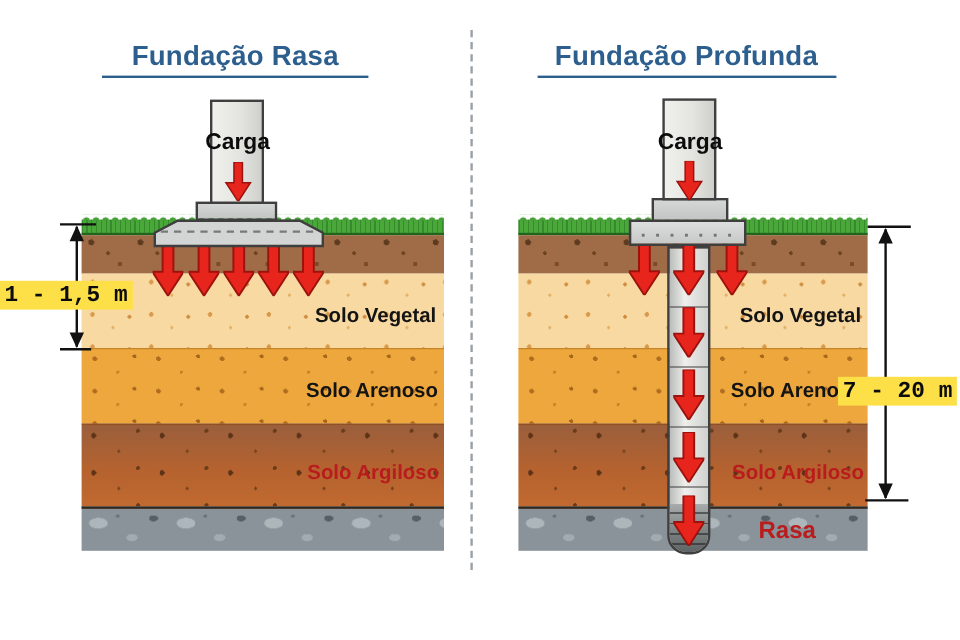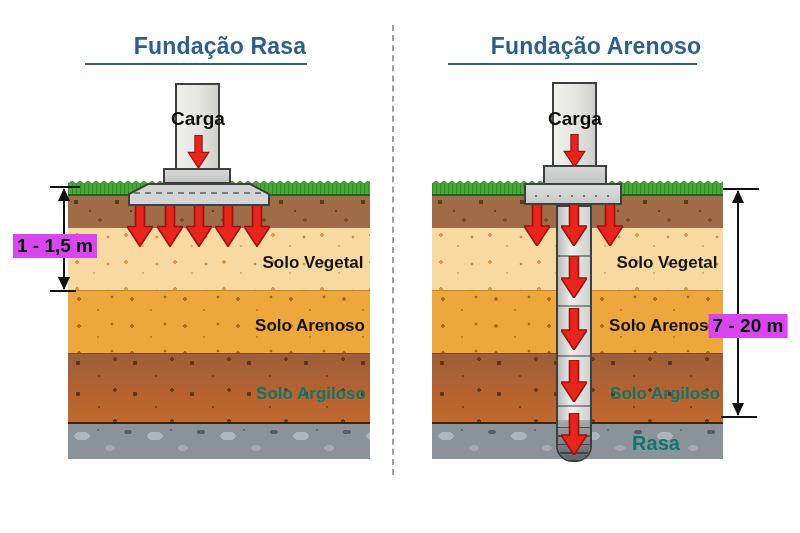--- a/index.html
+++ b/index.html
@@ -2,21 +2,21 @@
 <html><head>
 <meta charset="utf-8">
 <style>
   html,body{margin:0;padding:0;background:#fff;}
   .stage{position:relative;width:800px;height:533px;background:#ffffff;overflow:hidden;
          font-family:"Liberation Sans", sans-serif;}
   .abs{position:absolute;}
 
   
   .panel-title{position:absolute;font-weight:bold;font-size:23px;color:#2d5f8e;
-               transform:translateX(-50%);white-space:nowrap;letter-spacing:.2px;margin-left:24px;}
+               transform:translateX(-50%);white-space:nowrap;letter-spacing:.2px;}
   .title-underline{position:absolute;height:2px;background:#2d5f8e;}
 
   
   .divider{position:absolute;border-left:2px dashed #9aa0a6;width:0;}
 
   
   .column{position:absolute;background:linear-gradient(90deg,#f0f0ed,#e4e4e0 55%,#cfcfcb);
           border:2px solid #3f3f3f;box-sizing:border-box;}
   .pedestal{position:absolute;background:linear-gradient(#d4d7d6,#c2c5c4);
             border:2px solid #3f3f3f;box-sizing:border-box;}
@@ -72,26 +72,26 @@
         background-image:repeating-linear-gradient(180deg,rgba(0,0,0,0) 0 48px,rgba(60,60,60,.5) 48px 50px),
                          linear-gradient(90deg,#b9bcba,#efefec 40%,#cfd1cf);}
   .pile-rock{position:absolute;left:0;right:0;bottom:0;border-radius:0 0 14px 14px;
         background:linear-gradient(#a7abac,#5e6365);
         background-image:repeating-linear-gradient(180deg,rgba(0,0,0,0) 0 7px,rgba(30,30,30,.55) 7px 8.5px),
                          linear-gradient(#a7abac,#5e6365);}
 
   
   .layer-label{position:absolute;font-weight:bold;font-size:17px;color:#141414;
                transform:translate(-50%,-50%);white-space:nowrap;}
-  .layer-label.light{color:#0f766e;}
+  .layer-label.light{color:#b91c1c;}
   .rock-label{font-size:20px;}
 
   
   .depth-label{position:absolute;font-weight:bold;font-size:19px;color:#0c0c0c;
-               background:#d946ef;padding:1px 4px;transform:translate(-50%,-50%);white-space:nowrap;}
+               background:#fde047;padding:1px 4px;transform:translate(-50%,-50%);white-space:nowrap;font-family:Liberation Mono, monospace;}
 
   .arr{position:absolute;}
   svg{display:block;}
 </style>
 </head>
 <body>
 
 <div class="stage">
 
   <svg width="0" height="0" aria-hidden="true">
@@ -152,21 +152,21 @@
       <line x1="20" y1="7" x2="20" y2="107" stroke="#111" stroke-width="2"></line>
       <polygon points="20,6 14,19 26,19" fill="#111"></polygon>
       <polygon points="20,108 14,95 26,95" fill="#111"></polygon>
     </svg>
     <div class="depth-label" style="left:55px;top:246px">1 - 1,5 m</div>
   </section>
 
   <div class="divider" style="left:392px;top:25px;height:450px"></div>
 
   <section>
-    <div class="panel-title" style="left:572px;top:33px">Fundação Arenoso</div>
+    <div class="panel-title" style="left:572px;top:33px">Fundação Profunda</div>
     <div class="title-underline" style="left:448px;top:63px;width:249px"></div>
 
     <div class="soil" style="left:432px;top:183px;width:291px;height:276px">
       <div class="layer grass" style="top:0;height:13px"></div>
       <div class="layer topsoil" style="top:13px;height:32px"></div>
       <div class="layer vegetal" style="top:45px;height:62px"></div>
       <div class="layer arenoso" style="top:107px;height:63px"></div>
       <div class="layer argiloso" style="top:170px;height:69px"></div>
       <div class="layer rocha" style="top:239px;height:37px"></div>
     </div>

